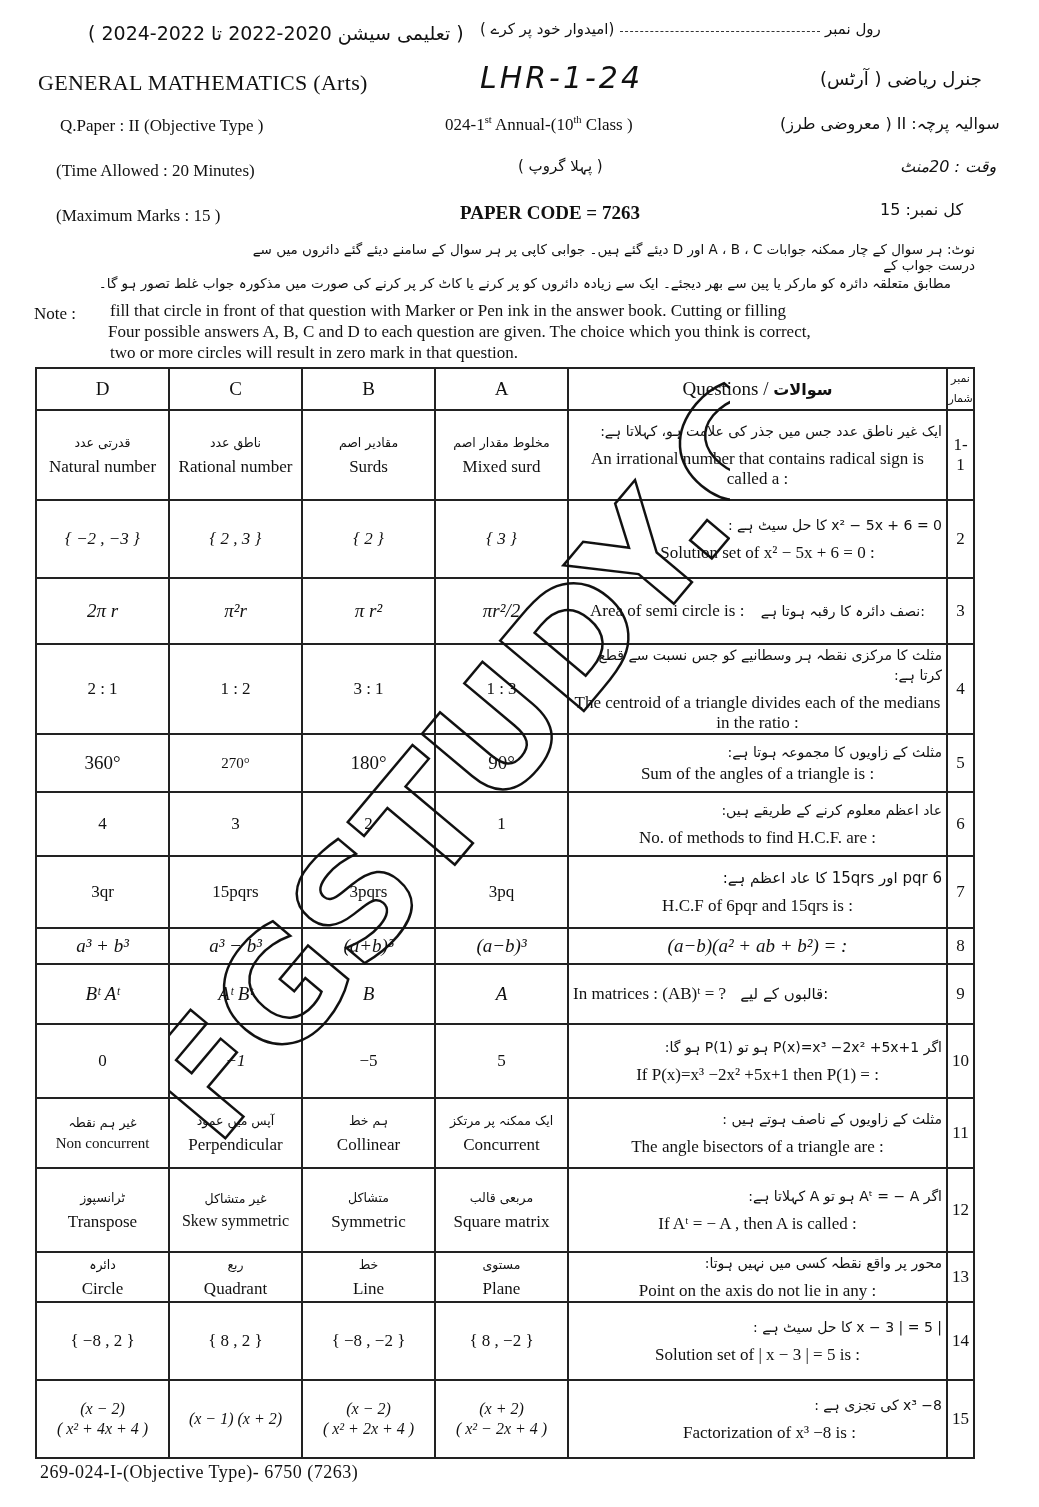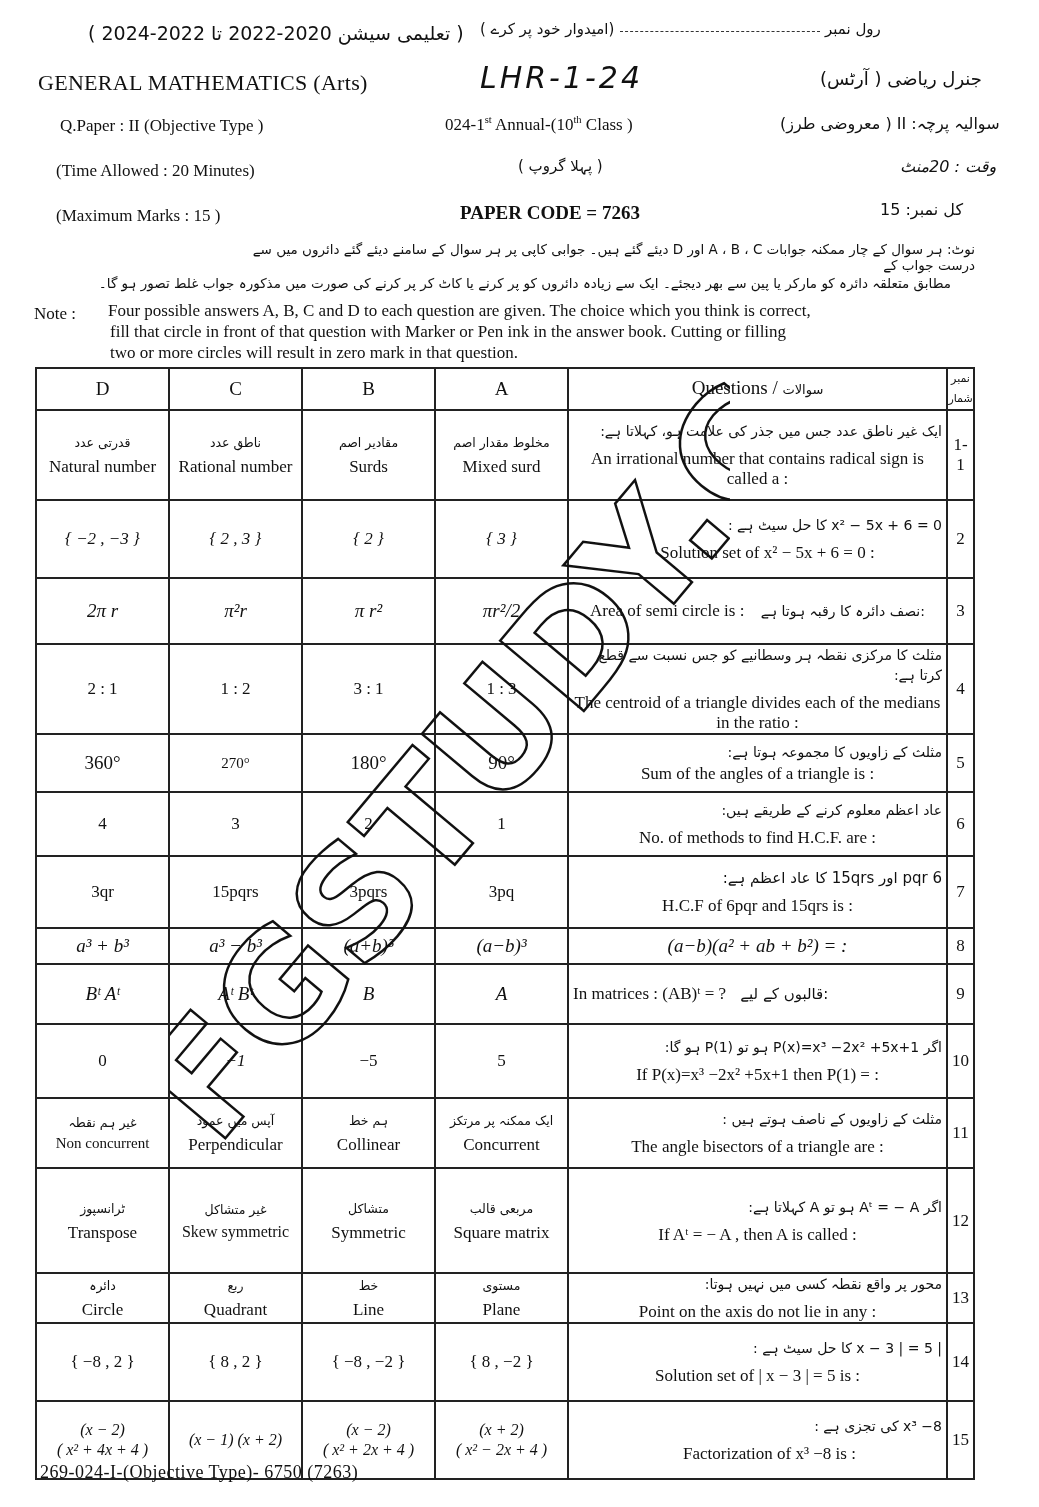--- a/index.html
+++ b/index.html
@@ -57,41 +57,41 @@
 <div class="abs urdu" style="left:900px; top:157px; font-size:16px;font-style:italic;">وقت : 20منٹ</div>
 
 <div class="abs hdr-line" style="left:56px; top:206px; font-size:17px;">(Maximum Marks : 15 )</div>
 <div class="abs bold" style="left:460px; top:202px; font-size:19px;">PAPER CODE = 7263</div>
 <div class="abs urdu" style="left:880px; top:200px; font-size:16px;">کل نمبر: 15</div>
 
 <div class="abs urdu note-urdu" style="right:64px; top:241px; width:760px;">نوٹ: ہر سوال کے چار ممکنہ جوابات A ، B ، C اور D دیئے گئے ہیں۔ جوابی کاپی پر ہر سوال کے سامنے دیئے گئے دائروں میں سے درست جواب کے</div>
 <div class="abs urdu note-urdu" style="right:88px; top:275px; width:950px;">مطابق متعلقہ دائرہ کو مارکر یا پین سے بھر دیجئے۔ ایک سے زیادہ دائروں کو پر کرنے یا کاٹ کر پر کرنے کی صورت میں مذکورہ جواب غلط تصور ہو گا۔</div>
 <div class="abs note-en" style="left:34px; top:303px;">Note :</div>
 <div class="abs note-en" style="left:108px; top:300px; width:900px;">
+  <div style="margin-left:2px;">fill that circle in front of that question with Marker or Pen ink in the answer book. Cutting or filling</div>
   <div>Four possible answers A, B, C and D to each question are given. The choice which you think is correct,</div>
-  <div style="margin-left:2px;">fill that circle in front of that question with Marker or Pen ink in the answer book. Cutting or filling</div>
   <div style="margin-left:2px;">two or more circles will result in zero mark in that question.</div>
 </div>
 
 <table class="paper">
   <colgroup>
     <col style="width:133px">
       <col style="width:133px">
       <col style="width:133px">
       <col style="width:133px">
     <col style="width:379px">
       <col style="width:27px">
   </colgroup>
   <tbody>
       <tr>
     <th>D</th>
     <th>C</th>
     <th>B</th>
     <th>A</th>
-    <th><span>Questions /</span> <span class="urdu" style="font-size:13px;">سوالات</span></th>
+    <th><span>Questions /</span> <span class="urdu" style="font-size:16px;font-weight:bold;">سوالات</span></th>
     <th class="urdu" style="font-size:11px; padding:0;">نمبر شمار</th>
   </tr>
 
   <tr style="height:90px">
     <td><span class="opt-urdu">قدرتی عدد</span><span>Natural number</span></td>
     <td><span class="opt-urdu">ناطق عدد</span><span>Rational number</span></td>
     <td><span class="opt-urdu">مقادیر اصم</span><span>Surds</span></td>
     <td><span class="opt-urdu">مخلوط مقدار اصم</span><span>Mixed surd</span></td>
     <td class="q"><span class="q-urdu">ایک غیر ناطق عدد جس میں جذر کی علامت ہو، کہلاتا ہے:</span><span>An irrational number that contains radical sign is called a :</span></td>
     <td class="num">1-1</td>
@@ -180,21 +180,21 @@
 
   <tr style="height:70px">
     <td style="font-size:15px; line-height:16px;"><span class="opt-urdu">غیر ہم نقطہ</span><span>Non concurrent</span></td>
     <td><span class="opt-urdu">آپس میں عمود</span><span>Perpendicular</span></td>
     <td><span class="opt-urdu">ہم خط</span><span>Collinear</span></td>
     <td><span class="opt-urdu">ایک ممکنہ پر مرتکز</span><span>Concurrent</span></td>
     <td class="q"><span class="q-urdu">مثلث کے زاویوں کے ناصف ہوتے ہیں :</span><span>The angle bisectors of a triangle are :</span></td>
     <td class="num">11</td>
   </tr>
 
-  <tr style="height:105px">
+  <tr style="height:84px">
     <td><span class="opt-urdu">ٹرانسپوز</span><span>Transpose</span></td>
     <td style="font-size:16px; line-height:18px;"><span class="opt-urdu">غیر متشاکل</span><span>Skew symmetric</span></td>
     <td><span class="opt-urdu">متشاکل</span><span>Symmetric</span></td>
     <td><span class="opt-urdu">مربعی قالب</span><span>Square matrix</span></td>
     <td class="q"><span class="q-urdu">اگر Aᵗ = − A ہو تو A کہلاتا ہے:</span><span>If Aᵗ = − A , then A is called :</span></td>
     <td class="num">12</td>
   </tr>
 
   <tr style="height:46px">
     <td><span class="opt-urdu">دائرہ</span><span>Circle</span></td>

